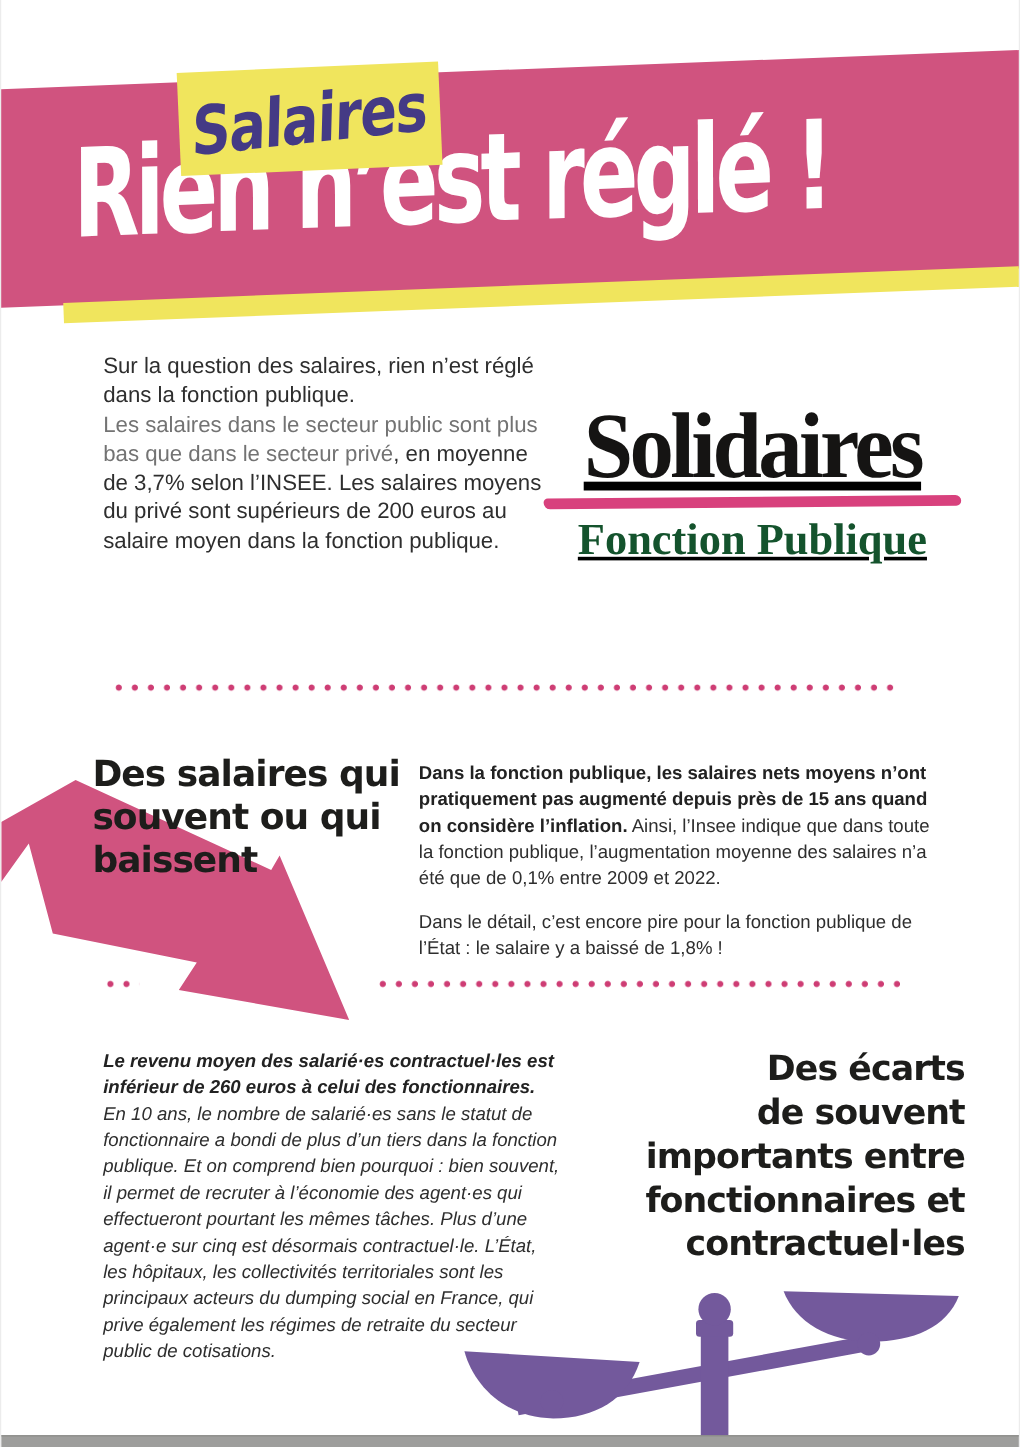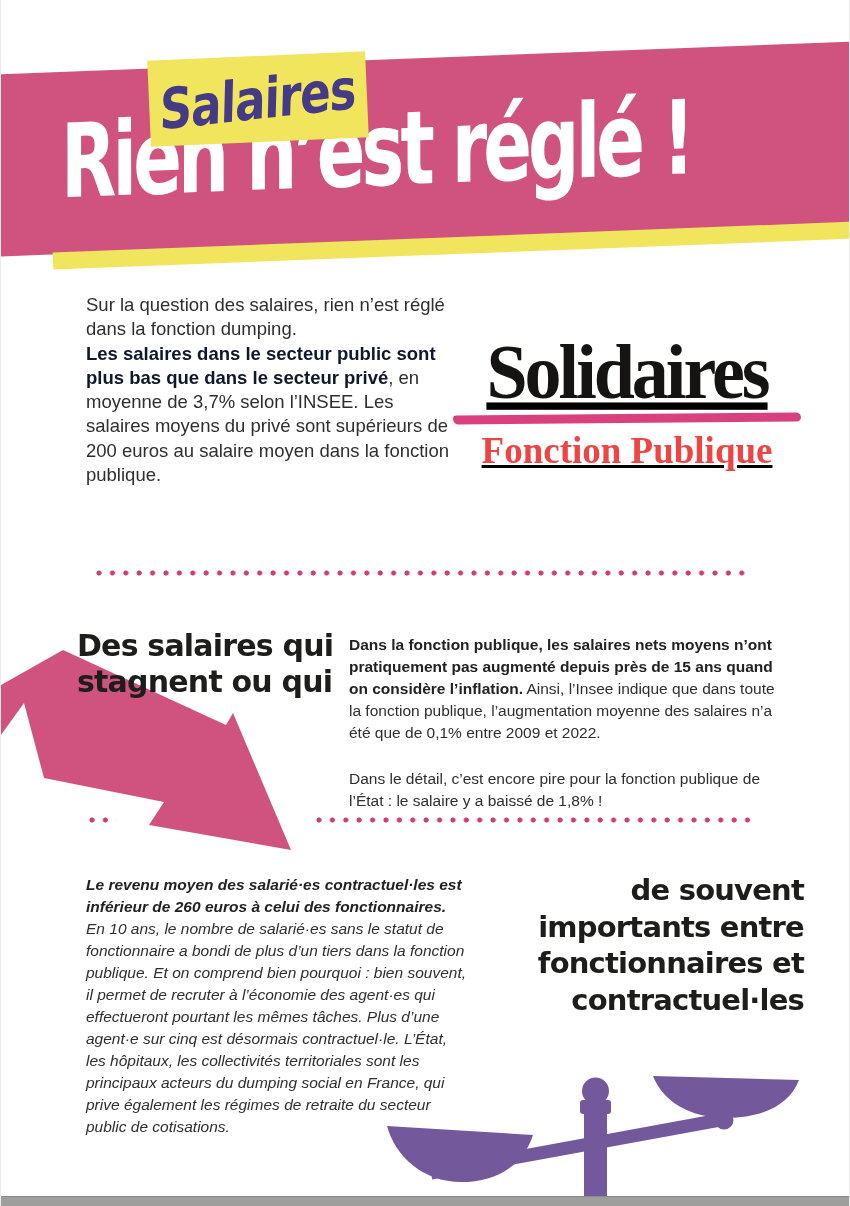--- a/index.html
+++ b/index.html
@@ -36,35 +36,35 @@
     color:#443a85; font-family:"DejaVu Sans", sans-serif; font-weight:900;
     font-size:45px; letter-spacing:-1px;
     transform:scaleY(1.25) skewX(-8deg) rotate(-3deg);
   }
 
   
   .intro-col{
     position:absolute; left:85px; top:293px; width:368px;
     color:#2e2e2e; font-size:18.5px; line-height:24.3px;
   }
-  .intro-col .b{ font-weight:bold; color:#0f172a; }
+  .intro-col .b{ font-weight:normal; color:#737373; }
   .intro-col p + p{ margin-top:7px; }
 
   .logo-block{ position:absolute; left:448px; top:330px; width:356px; text-align:center;text-decoration:underline; }
   .logo-main{
     font-family:"Liberation Serif", serif; font-weight:700; color:#151413;
     font-size:74px; letter-spacing:-3px; line-height:80px; white-space:nowrap;
     transform:scaleY(1.05); transform-origin:center top;
   }
   .logo-underline{
     width:348px; height:9px; margin:4px auto 6px auto; background:#d8417d;
     border-radius:5px 7px 6px 8px; transform:rotate(-0.5deg);
   }
   .logo-sub{
-    font-family:"Liberation Serif", serif; font-weight:700; color:#ef4444;
+    font-family:"Liberation Serif", serif; font-weight:700; color:#14532d;
     font-size:37px; letter-spacing:0px; white-space:nowrap;
   }
 
   
   .dots{
     position:absolute; height:6px;
     background-image:radial-gradient(circle at 3px 3px, #ce3d74 2.2px, rgba(0,0,0,0) 2.9px);
     background-size:13.4px 6px; background-repeat:repeat-x;
   }
   #sep1{ left:95px; top:570px; width:655px; }
@@ -78,21 +78,21 @@
   }
   #heading-stagnent{
     position:absolute; left:76px; top:628px; width:280px;
     font-size:30px; line-height:36px; z-index:3;
   }
   .col-small{
     color:#2e2e2e; font-size:15.5px; line-height:22px;
   }
   .col-small .b{ font-weight:bold; color:#222; }
   #stagnation-text{ position:absolute; left:348px; top:634px; width:426px; }
-  #stagnation-text p + p{ margin-top:24px; }
+  #stagnation-text p + p{ margin-top:14px; }
 
   #arrow-svg{ position:absolute; left:0px; top:635px; z-index:1; }
 
   
   #ecarts-text{ position:absolute; left:85px; top:874px; width:380px;font-style:italic; }
   #heading-ecarts{
     position:absolute; left:498px; top:872px; width:305px; text-align:right;
     font-size:29px; line-height:36.5px;
   }
 
@@ -110,54 +110,56 @@
 
   <div class="banner-wrap">
     <div class="banner-headline">Rien n’est réglé !</div>
     <div class="banner-underline"></div>
   </div>
   <div class="salaires-tag">
     <span class="tag-text">Salaires</span>
   </div>
 
   <div class="intro-col">
-    <p><span>Sur la question des salaires, rien n’est réglé dans la fonction dumping.</span><br>
+    <p><span>Sur la question des salaires, rien n’est réglé dans la fonction publique.</span><br>
       <span class="b">Les salaires dans le secteur public sont plus bas que dans le secteur privé</span><span>, en moyenne de 3,7% selon l’INSEE. Les salaires moyens du privé sont supérieurs de 200 euros au salaire moyen dans la fonction publique.</span></p>
   </div>
 
   <div class="logo-block">
     <div class="logo-main">Solidaires</div>
     <div class="logo-underline"></div>
     <div class="logo-sub">Fonction Publique</div>
   </div>
 
   <div class="dots" id="sep1"></div>
 
   <svg id="arrow-svg" width="300" height="230" viewBox="0 0 300 230">
     <polygon fill="#d0537f" points="0,50 62,15 225,90 232,78 290,215 148,190 163,167 43,143 23,68 0,100"></polygon>
   </svg>
 
   <div class="heading" id="heading-stagnent">
     <div>Des salaires qui</div>
-    <div>stagnent ou qui</div>
+    <div>souvent ou qui</div>
+    <div>baissent</div>
   </div>
 
   <div class="col-small" id="stagnation-text">
     <p><span class="b">Dans la fonction publique, les salaires nets moyens n’ont pratiquement pas augmenté depuis près de 15 ans quand on considère l’inflation.</span><span> Ainsi, l’Insee indique que dans toute la fonction publique, l’augmentation moyenne des salaires n’a été que de 0,1% entre 2009 et 2022.</span></p>
     <p>Dans le détail, c’est encore pire pour la fonction publique de l’État : le salaire y a baissé de 1,8% !</p>
   </div>
 
   <div class="dots" id="sep2a"></div>
   <div class="dots" id="sep2b"></div>
 
   <div class="col-small" id="ecarts-text">
     <p><span class="b">Le revenu moyen des salarié·es contractuel·les est inférieur de 260 euros à celui des fonctionnaires.</span><span> En 10 ans, le nombre de salarié·es sans le statut de fonctionnaire a bondi de plus d’un tiers dans la fonction publique. Et on comprend bien pourquoi : bien souvent, il permet de recruter à l’économie des agent·es qui effectueront pourtant les mêmes tâches. Plus d’une agent·e sur cinq est désormais contractuel·le. L’État, les hôpitaux, les collectivités territoriales sont les principaux acteurs du dumping social en France, qui prive également les régimes de retraite du secteur public de cotisations.</span></p>
   </div>
 
   <div class="heading" id="heading-ecarts">
+    <div>Des écarts</div>
     <div>de souvent</div>
     <div>importants entre</div>
     <div>fonctionnaires et</div>
     <div>contractuel·les</div>
   </div>
 
   <svg id="scales-svg" width="470" height="150" viewBox="0 0 470 150">
     <g fill="#73599c">
 
       <polygon points="48.8,110.6 348.8,55.6 351.2,68.4 51.2,123.4"></polygon>

